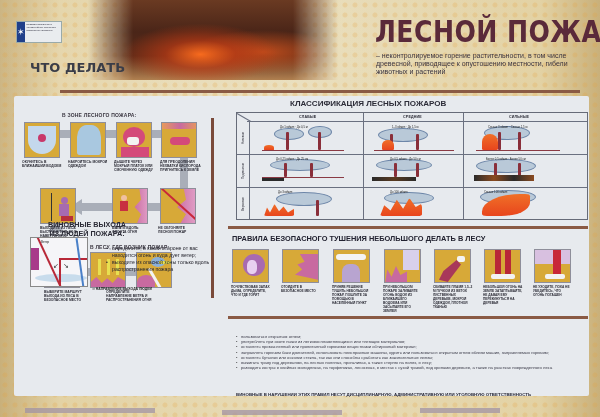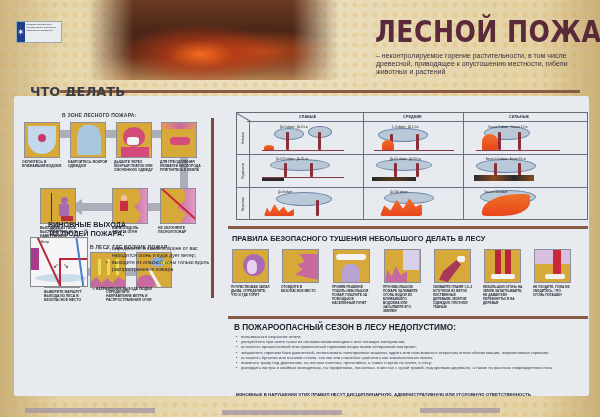--- a/index.html
+++ b/index.html
@@ -52,21 +52,21 @@
   }
   .subtitle {
     position: absolute; left: 376px; top: 52px; width: 215px;
     font-size: 7px; line-height: 8px; color: #3b3440;
   }
   .top-rule {
     position: absolute; left: 60px; right: 20px; top: 90px; height: 3px;
     background: #8a5a44;
   }
   .section-what {
-    position: absolute; left: 30px; top: 84px;
+    position: absolute; left: 30px; top: 60px;
     font-family: "DejaVu Sans", sans-serif; font-weight: bold;
     font-size: 13px; color: #3a3d48;
   }
   
   .panel {
     position: absolute; left: 14px; top: 96px; width: 575px; height: 300px;
     background: #e7eaee;
     border-radius: 2px;
   }
   .divider-v {
@@ -293,20 +293,21 @@
   <ul class="exit-list">
     <li>определите, в какой стороне от вас находится огонь и куда дует ветер;</li>
     <li>выходите из опасной зоны только вдоль распространения пожара</li>
   </ul>
   <div class="legend-arrow">
     <span>➞ </span><span>НАПРАВЛЕНИЕ ВЫХОДА ЛЮДЕЙ</span>
   </div>
 
   <div class="divider-v"></div>
 
+  <div class="class-title">КЛАССИФИКАЦИЯ ЛЕСНЫХ ПОЖАРОВ</div>
   <div class="class-table">
     <div class="grid-line-h" style="top:8px;left:10px;"></div>
     <div class="grid-line-h" style="top:41px;"></div>
     <div class="grid-line-h" style="top:74px;"></div>
     <div class="grid-line-v" style="left:12px;top:8px;"></div>
     <div class="grid-line-v" style="left:126px;"></div>
     <div class="grid-line-v" style="left:226px;"></div>
     <div style="position:absolute;left:0;top:0;width:16px;height:1px;background:#6a7080;transform:rotate(30deg);transform-origin:left;"></div>
 
     <div class="col-h" style="left:62px;">СЛАБЫЕ</div>
@@ -424,21 +425,20 @@
   <div class="safe-cap" style="left:483px;">Небольшой огонь на земле затаптывайте, не давая ему перекинуться на деревья</div>
 
   <div class="safe-tile" style="left:534px;">
     <div class="fig" style="position:absolute;left:0;top:0;width:36px;height:14px;background:#d8c0e0;"></div>
     <div class="fig" style="position:absolute;left:18px;top:0;width:8px;height:24px;background:#c82838;"></div>
     <div class="fig" style="position:absolute;left:10px;top:24px;width:20px;height:5px;background:#f3f3f3;border-radius:2px;"></div>
   </div>
   <div class="safe-cap" style="left:533px;">Не уходите, пока не убедитесь, что огонь погашен</div>
 
   <div class="rule" style="top:316px;"></div>
-  <div class="season-title">В ПОЖАРООПАСНЫЙ СЕЗОН В ЛЕСУ НЕДОПУСТИМО:</div>
   <ul class="season-list">
     <li>пользоваться открытым огнем;</li>
     <li>употреблять при охоте пыжи из легковоспламеняющихся или тлеющих материалов;</li>
     <li>оставлять промасленный или пропитанный горючими веществами обтирочный материал;</li>
     <li>заправлять горючим баки двигателей, использовать неисправные машины, курить или пользоваться открытым огнем вблизи машин, заправляемых горючим;</li>
     <li>оставлять бутылки или осколки стекла, так как они способны сработать как зажигательные линзы;</li>
     <li>выжигать траву под деревьями, на лесных полянах, прогалинах, а также стерню на полях, в лесу;</li>
     <li>разводить костры в хвойных молодняках, на торфяниках, лесосеках, в местах с сухой травой, под кронами деревьев, а также на участках поврежденного леса</li>
   </ul>
   <div class="warning">ВИНОВНЫЕ В НАРУШЕНИИ ЭТИХ ПРАВИЛ НЕСУТ ДИСЦИПЛИНАРНУЮ, АДМИНИСТРАТИВНУЮ ИЛИ УГОЛОВНУЮ ОТВЕТСТВЕННОСТЬ</div>

